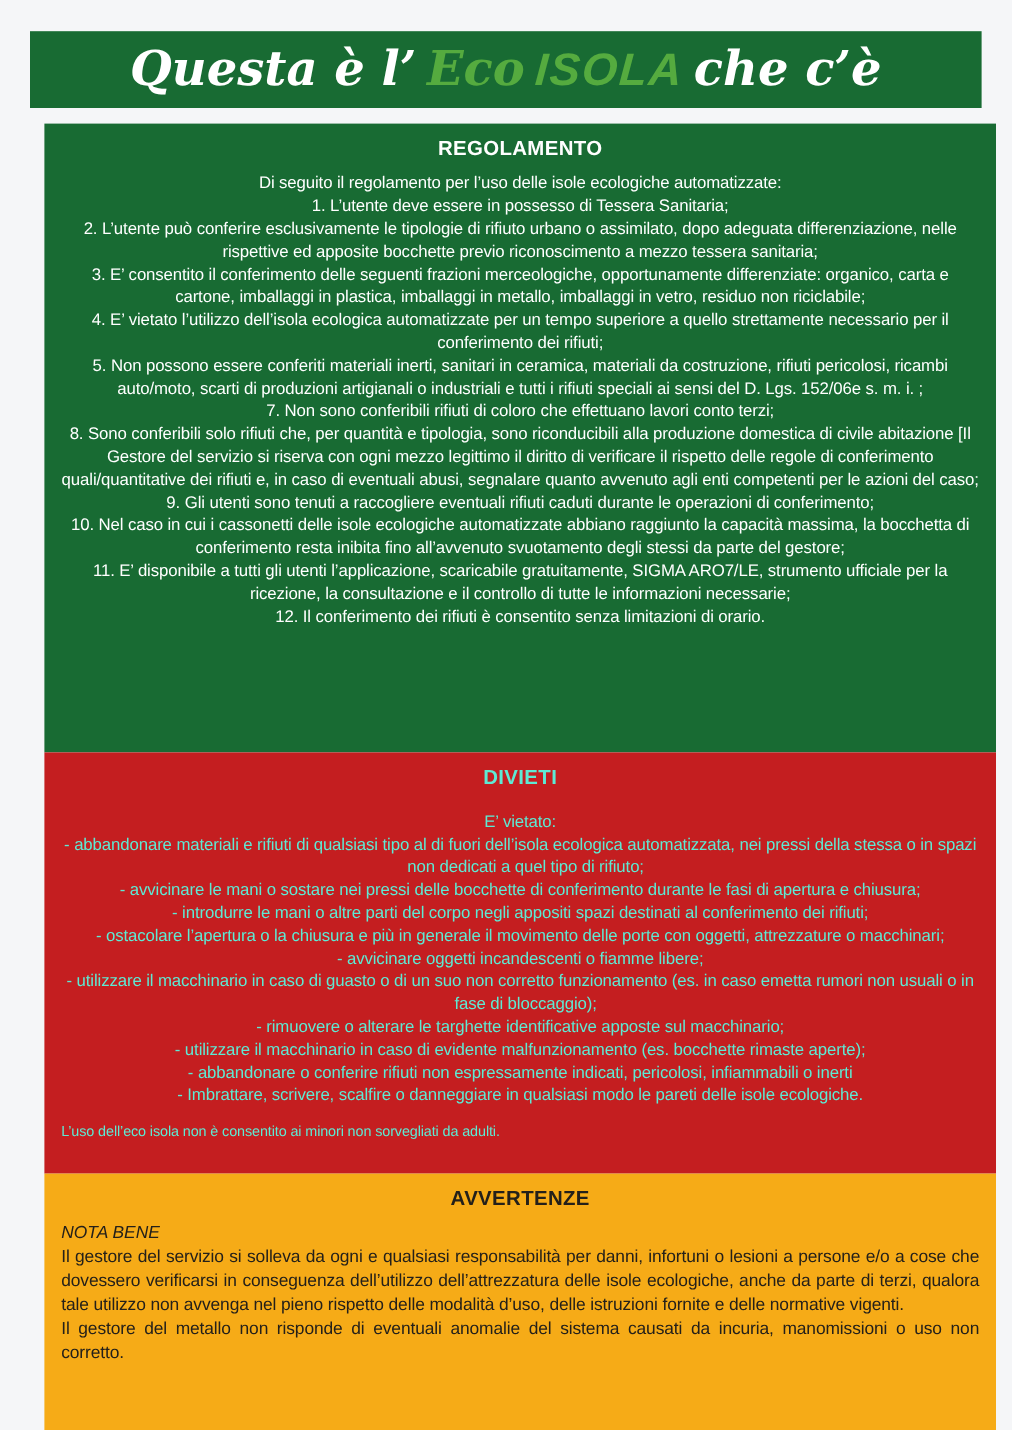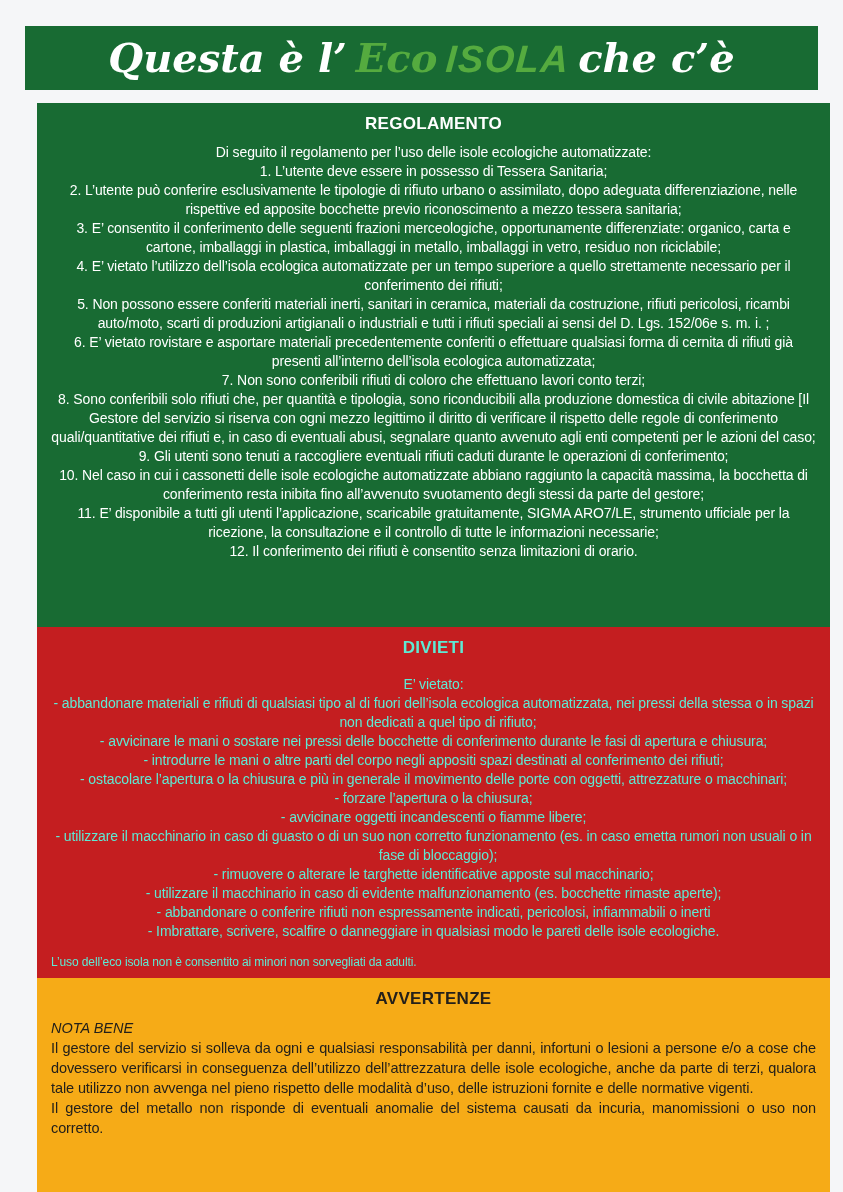--- a/index.html
+++ b/index.html
@@ -118,39 +118,37 @@
 
     <section class="sec sec-green">
       <h2>REGOLAMENTO</h2>
       <p class="intro">Di seguito il regolamento per l’uso delle isole ecologiche automatizzate:</p>
       <div>
           <p class="rule">1. L’utente deve essere in possesso di Tessera Sanitaria;</p>
           <p class="rule">2. L’utente può conferire esclusivamente le tipologie di rifiuto urbano o assimilato, dopo adeguata differenziazione, nelle rispettive ed apposite bocchette previo riconoscimento a mezzo tessera sanitaria;</p>
           <p class="rule">3. E’ consentito il conferimento delle seguenti frazioni merceologiche, opportunamente differenziate: organico, carta e cartone, imballaggi in plastica, imballaggi in metallo, imballaggi in vetro, residuo non riciclabile;</p>
           <p class="rule">4. E’ vietato l’utilizzo dell’isola ecologica automatizzate per un tempo superiore a quello strettamente necessario per il conferimento dei rifiuti;</p>
           <p class="rule">5. Non possono essere conferiti materiali inerti, sanitari in ceramica, materiali da costruzione, rifiuti pericolosi, ricambi auto/moto, scarti di produzioni artigianali o industriali e tutti i rifiuti speciali ai sensi del D. Lgs. 152/06e s. m. i. ;</p>
-          <p class="rule">6. E’ vietato rovistare e asportare materiali precedentemente conferiti o effettuare qualsiasi forma di cernita di rifiuti già presenti all’interno dell’isola ecologica automatizzata;</p>
           <p class="rule">7. Non sono conferibili rifiuti di coloro che effettuano lavori conto terzi;</p>
           <p class="rule">8. Sono conferibili solo rifiuti che, per quantità e tipologia, sono riconducibili alla produzione domestica di civile abitazione [Il Gestore del servizio si riserva con ogni mezzo legittimo il diritto di verificare il rispetto delle regole di conferimento quali/quantitative dei rifiuti e, in caso di eventuali abusi, segnalare quanto avvenuto agli enti competenti per le azioni del caso;</p>
           <p class="rule">9. Gli utenti sono tenuti a raccogliere eventuali rifiuti caduti durante le operazioni di conferimento;</p>
           <p class="rule">10. Nel caso in cui i cassonetti delle isole ecologiche automatizzate abbiano raggiunto la capacità massima, la bocchetta di conferimento resta inibita fino all’avvenuto svuotamento degli stessi da parte del gestore;</p>
           <p class="rule">11. E’ disponibile a tutti gli utenti l’applicazione, scaricabile gratuitamente, SIGMA ARO7/LE,  strumento ufficiale per la ricezione, la consultazione e il controllo di tutte le informazioni necessarie;</p>
           <p class="rule">12. Il conferimento dei rifiuti è consentito senza limitazioni di orario.</p>
         </div>
     </section>
 
     <section class="sec sec-red">
       <h2>DIVIETI</h2>
       <p class="intro">E’ vietato:</p>
       <div>
           <p class="rule hang">- abbandonare materiali e rifiuti di qualsiasi tipo al di fuori dell’isola ecologica automatizzata, nei pressi della stessa o in spazi non dedicati a quel tipo di rifiuto;</p>
           <p class="rule hang">- avvicinare le mani o sostare nei pressi delle bocchette di conferimento durante le fasi di apertura e chiusura;</p>
           <p class="rule hang">- introdurre le mani o altre parti del corpo negli appositi spazi destinati al conferimento dei rifiuti;</p>
           <p class="rule hang">- ostacolare l’apertura o la chiusura e più in generale il movimento delle porte con oggetti, attrezzature o macchinari;</p>
-          <p class="rule hang">- forzare l’apertura o la chiusura;</p>
           <p class="rule hang">- avvicinare oggetti incandescenti o fiamme libere;</p>
           <p class="rule hang">- utilizzare il macchinario in caso di guasto o di un suo non corretto funzionamento (es. in caso emetta rumori non usuali o in fase di bloccaggio);</p>
           <p class="rule hang">- rimuovere o alterare le targhette identificative apposte sul macchinario;</p>
           <p class="rule hang">- utilizzare il macchinario in caso di evidente malfunzionamento (es. bocchette rimaste aperte);</p>
           <p class="rule hang">- abbandonare o conferire rifiuti non espressamente indicati, pericolosi, infiammabili o inerti</p>
           <p class="rule hang">- Imbrattare, scrivere, scalfire o danneggiare in qualsiasi modo le pareti delle isole ecologiche.</p>
         </div>
       <p class="divieti-footer">L’uso dell’eco isola non è consentito ai minori non sorvegliati da adulti.</p>
     </section>
 

